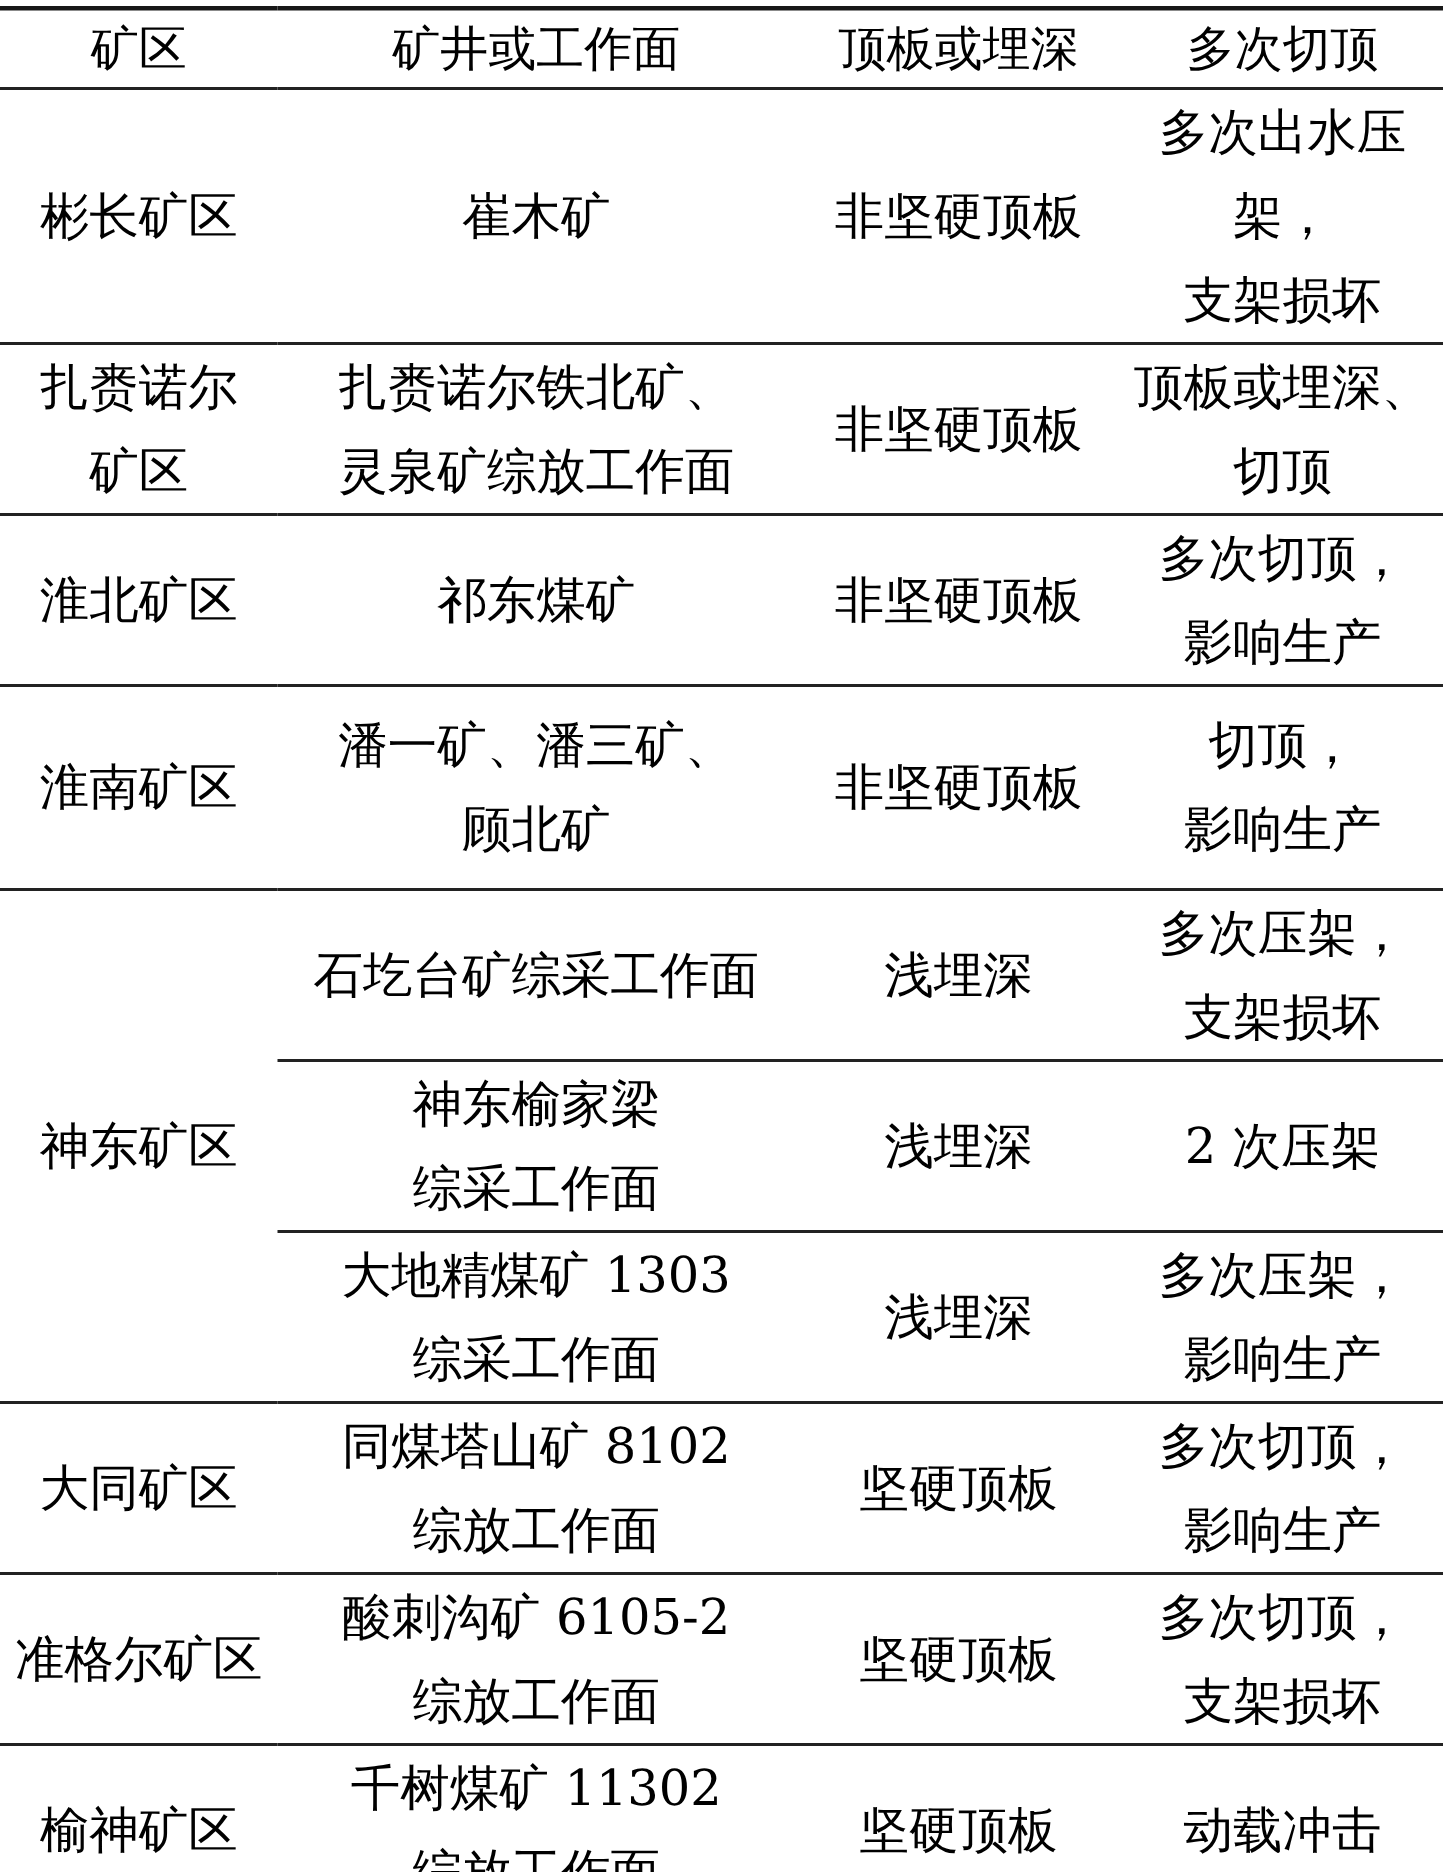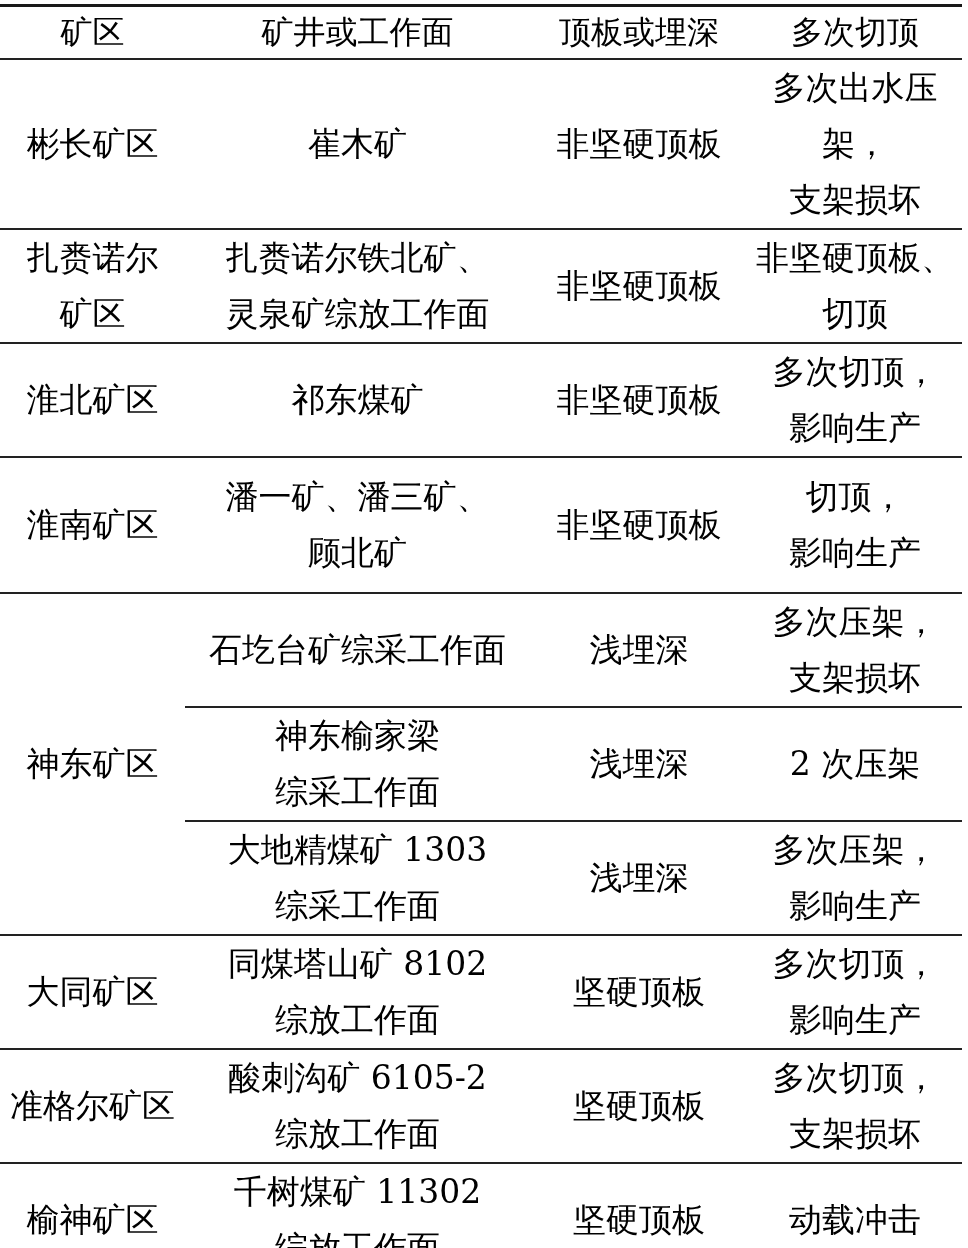--- a/index.html
+++ b/index.html
@@ -67,21 +67,21 @@
         <td>非坚硬顶板</td>
         <td>多次出水压架，
 支架损坏</td>
       </tr>
       <tr class="r2">
         <td>扎赉诺尔
 矿区</td>
         <td>扎赉诺尔铁北矿、
 灵泉矿综放工作面</td>
         <td>非坚硬顶板</td>
-        <td>非坚硬顶板、
+        <td>顶板或埋深、
 切顶</td>
       </tr>
       <tr class="r3">
         <td>淮北矿区</td>
         <td>祁东煤矿</td>
         <td>非坚硬顶板</td>
         <td>多次切顶，
 影响生产</td>
       </tr>
       <tr class="r4">

